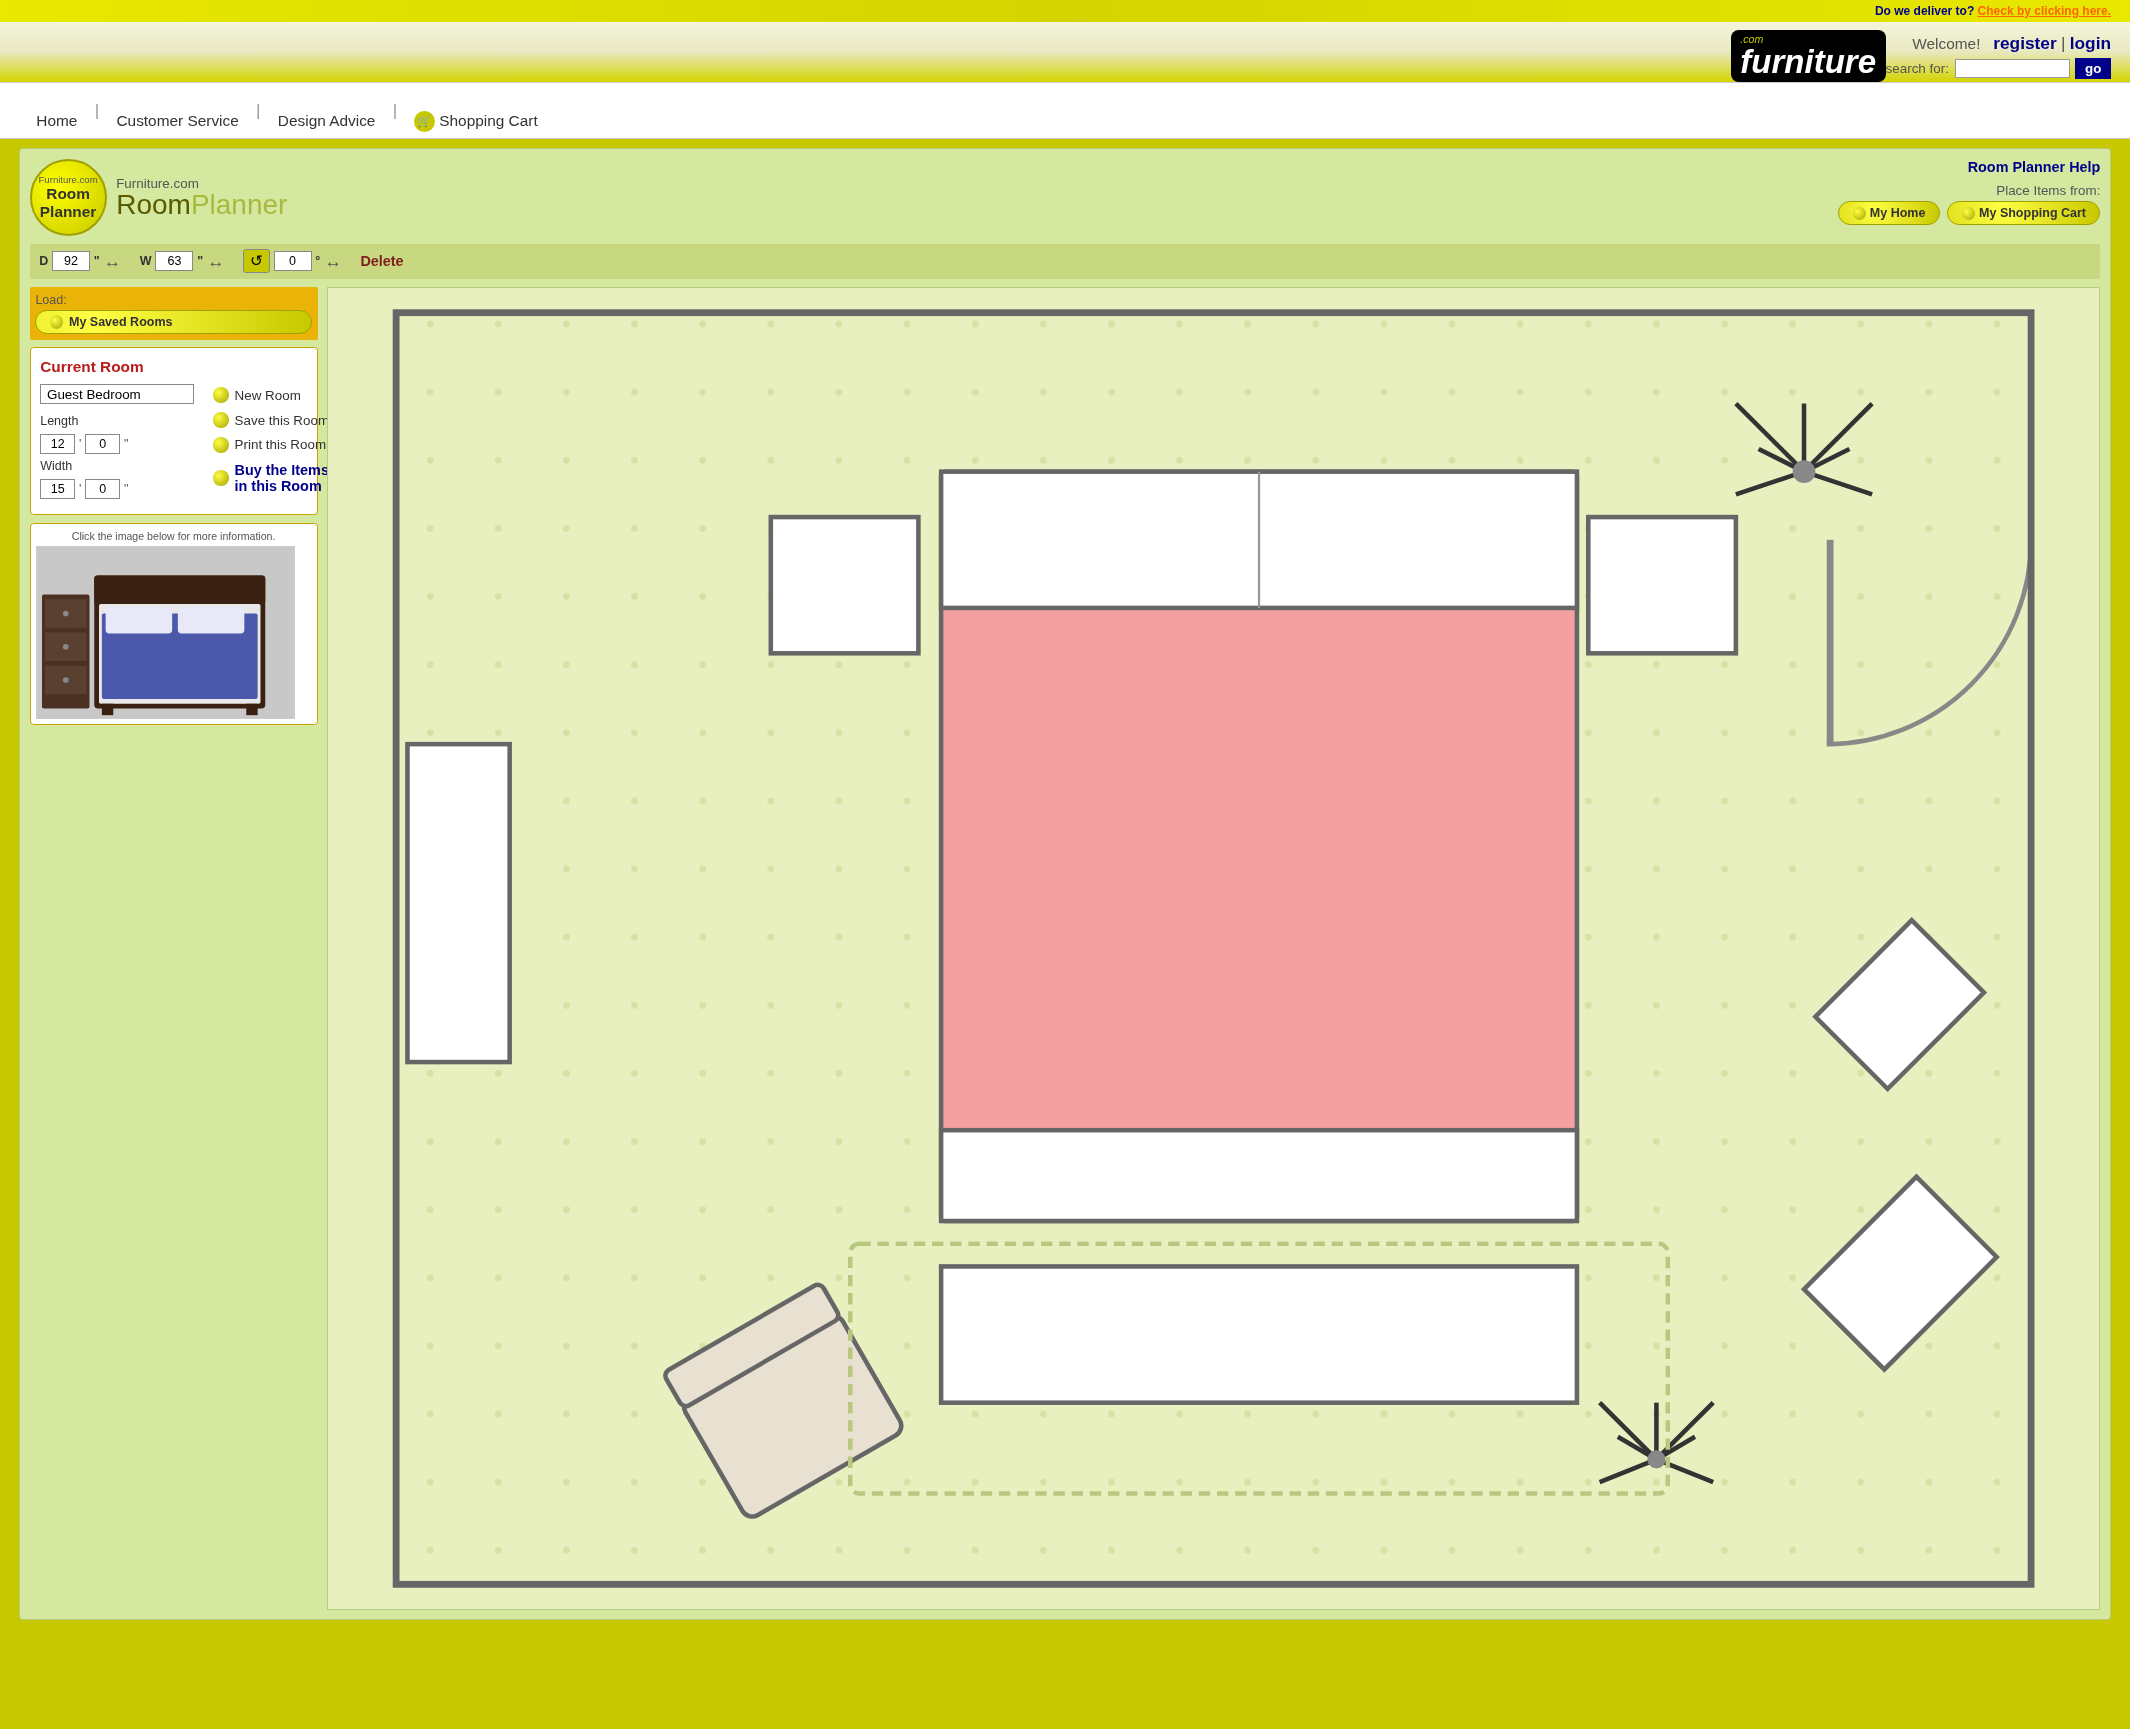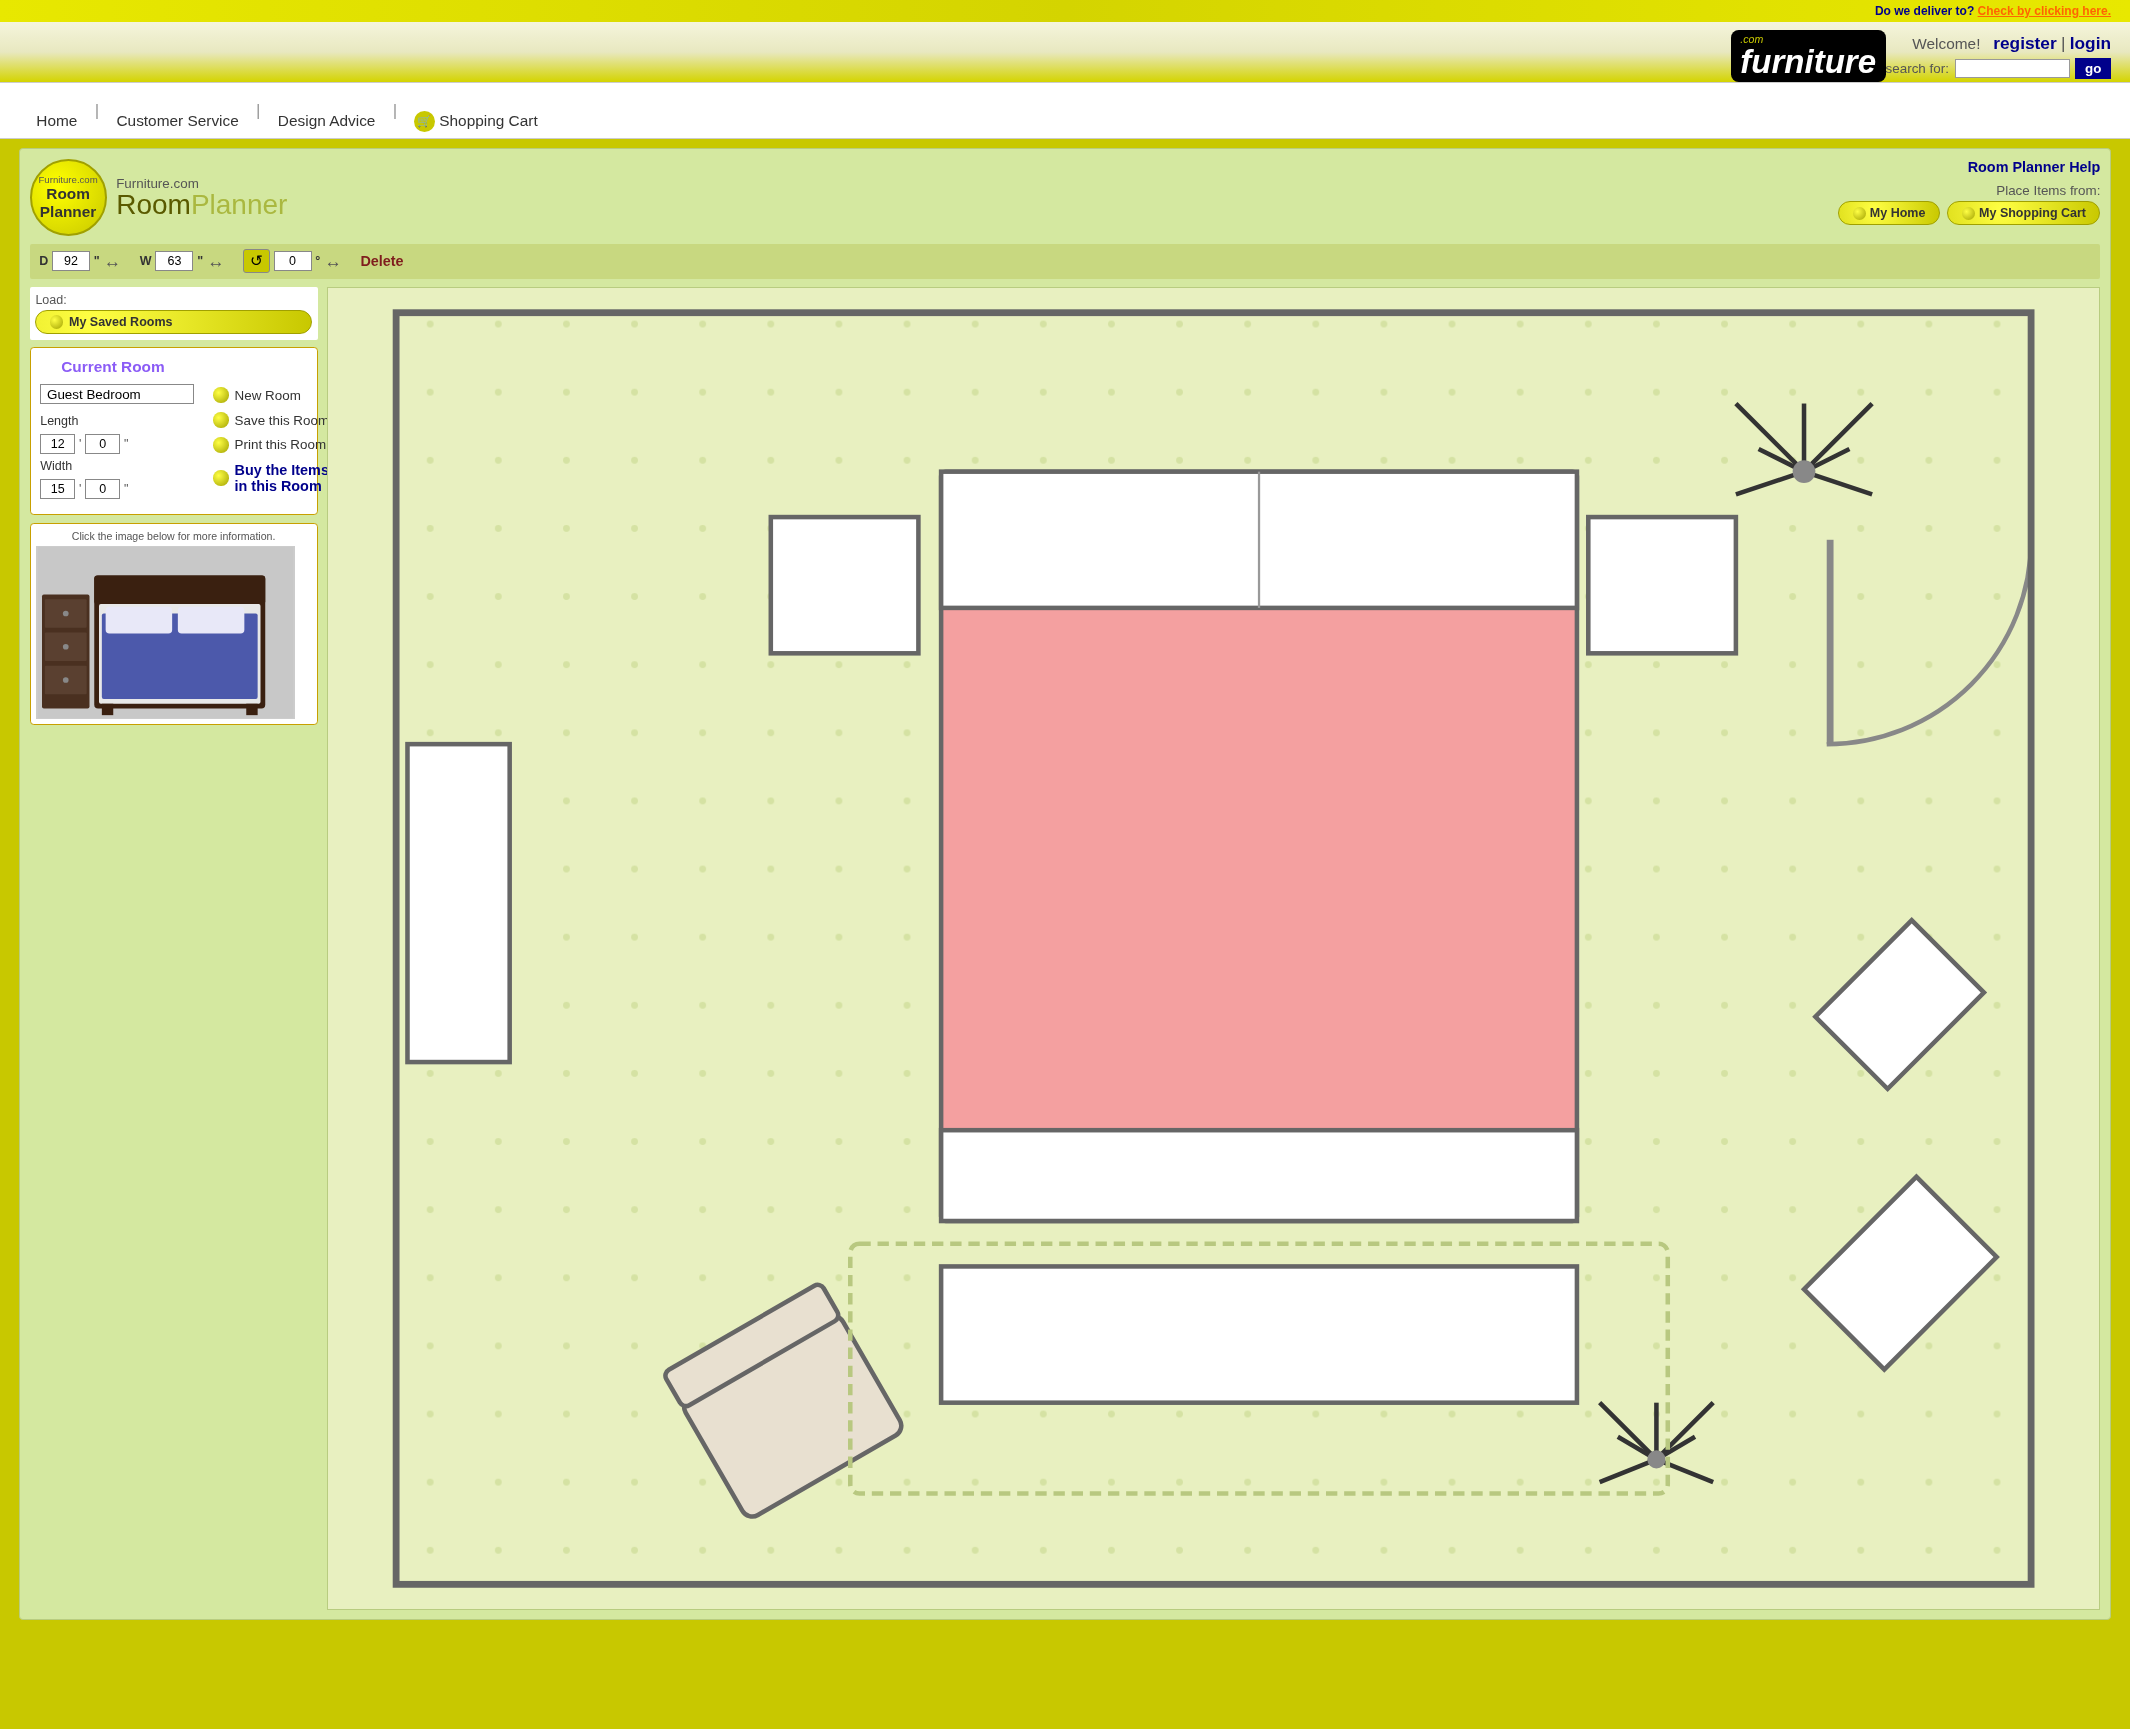--- a/index.html
+++ b/index.html
@@ -196,21 +196,21 @@
     
     #sidebar {
       width: 288px;
       flex-shrink: 0;
       display: flex;
       flex-direction: column;
       gap: 7.7px;
     }
 
     #load-section {
-      background: #ffffff;
+      background: #eab308;
       padding: 5.8px;
       border-radius: 1.9px;
     }
     #load-section .load-label { font-size: 12.5px; color: #555; margin-bottom: 3.8px; }
     #load-dropdown {
       background: radial-gradient(circle at 20% 50%, #ffff44, #c8c800);
       border: 1.9px solid #a0a000;
       border-radius: 19px;
       padding: 3.8px 13.4px;
       font-size: 12.5px;
@@ -227,21 +227,21 @@
       flex-shrink: 0;
     }
 
     #current-room-box {
       background: #fff;
       border: 1.9px solid #c8a000;
       border-radius: 3.8px;
       padding: 9.6px;
     }
     #current-room-box .cr-title {
-      font-size: 15.4px; font-weight: bold; color: #8b5cf6; margin-bottom: 7.7px; margin-left: 21px;
+      font-size: 15.4px; font-weight: bold; color: #b91c1c; margin-bottom: 7.7px;
     }
     #room-name-input {
       border: 1px solid #888;
       padding: 1.9px 5.8px;
       font-size: 13.4px;
       width: 154px;
       margin-bottom: 9.6px;
     }
     .dimension-row { display: flex; align-items: center; gap: 3.8px; margin-bottom: 5.8px; }
     .dim-label { font-size: 12.5px; color: #333; width: 43px; }

